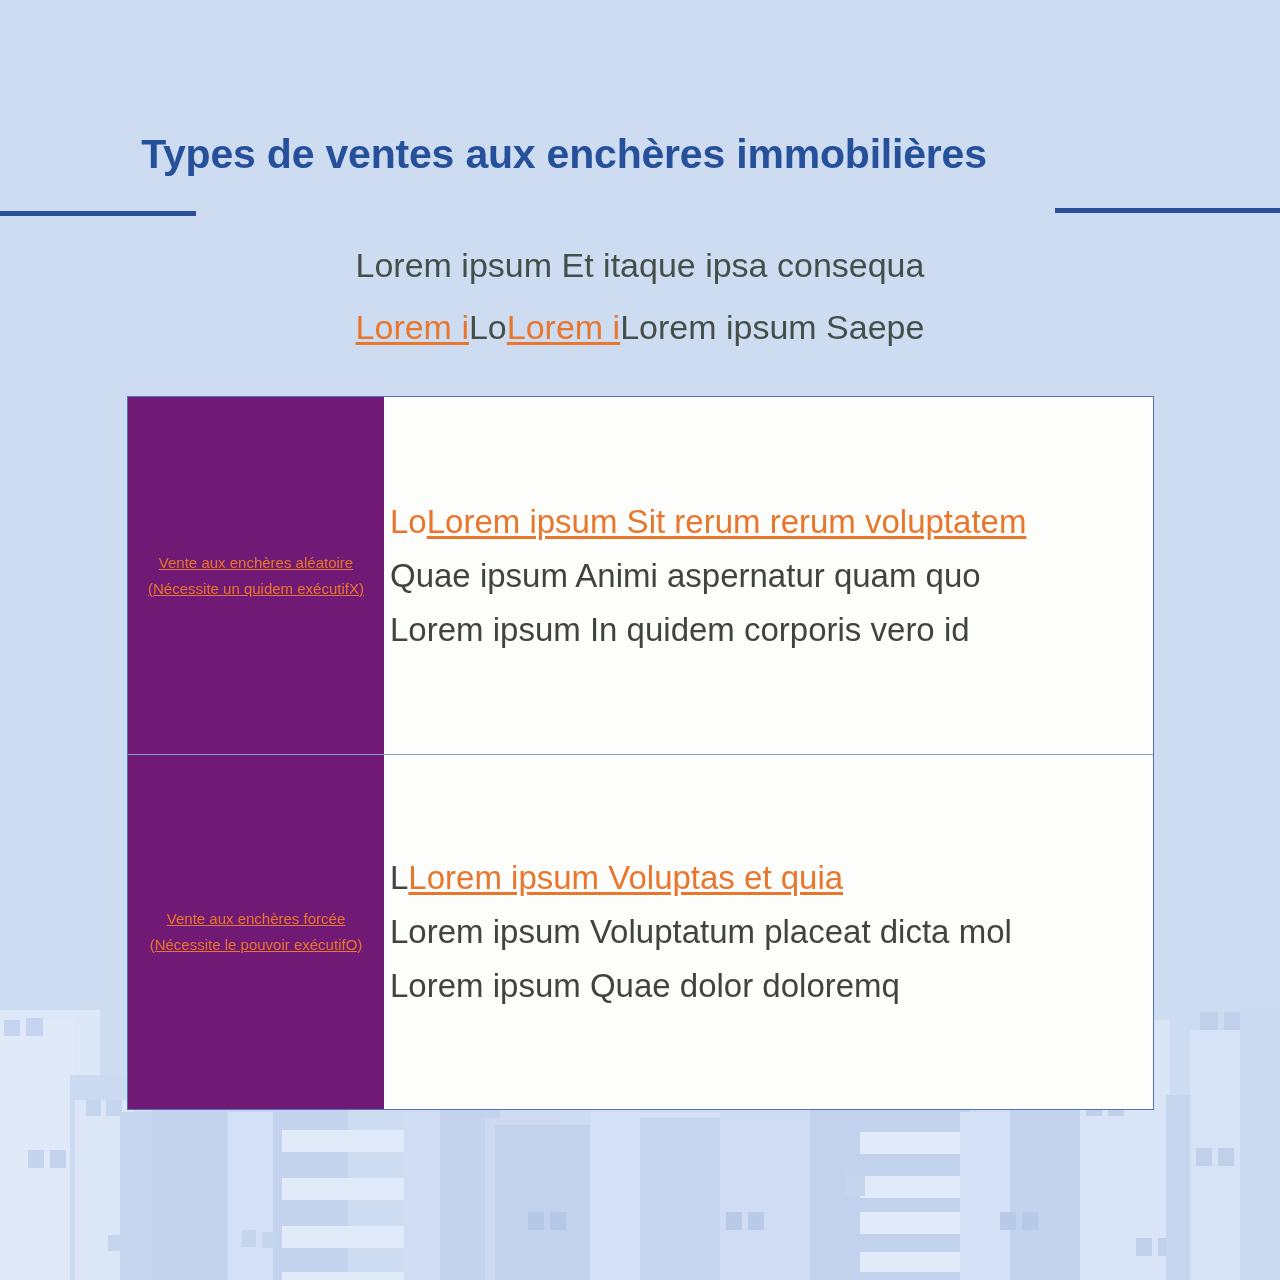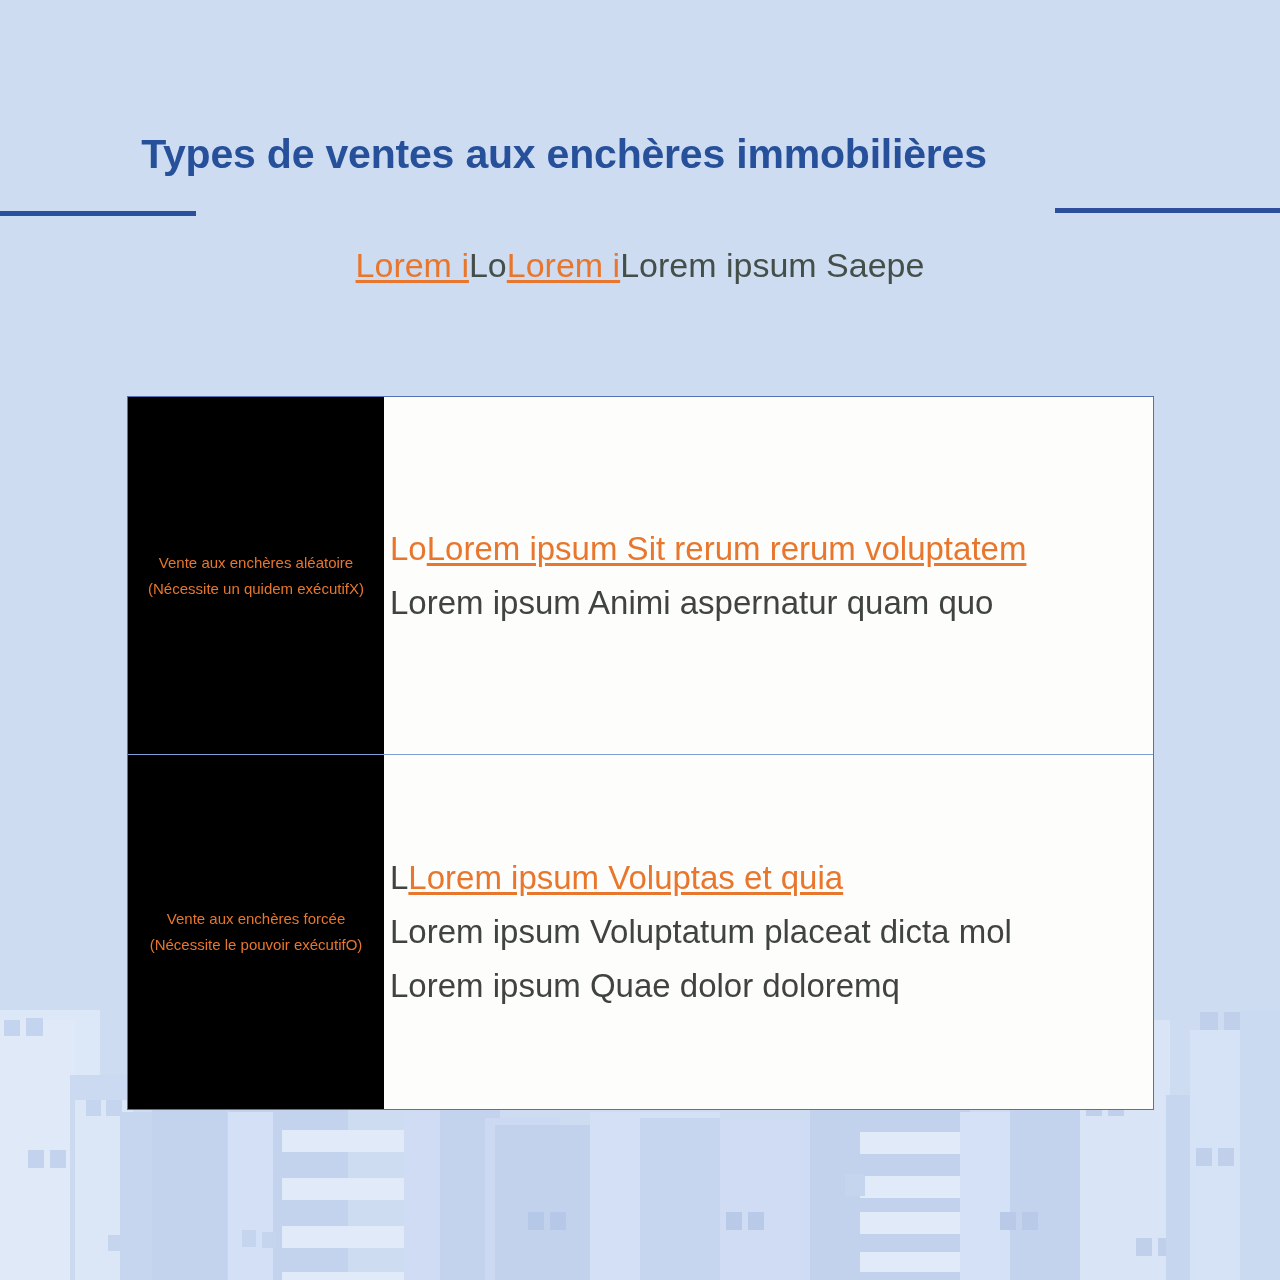--- a/index.html
+++ b/index.html
@@ -84,31 +84,32 @@
     display: flex;
     width: 100%;
     box-sizing: border-box;
   }
   .trow-1 { height: 357px; }
   .trow-2 { height: 355px; border-top: 1px solid #7f9ed4; }
 
   .cell-label {
     width: 256px;
     flex: 0 0 256px;
-    background: #000000;
+    background: #701a75;
     color: #e8762c;
     font-size: 15px;
     line-height: 26px;
     display: flex;
     flex-direction: column;
     justify-content: center;
     align-items: center;
     text-align: center;
     box-sizing: border-box;
     padding: 0 6px;
+    text-decoration: underline;
   }
   .cell-label .ln { display: block; white-space: nowrap; }
 
   .cell-body {
     flex: 1 1 auto;
     background: #fdfdfb;
     box-sizing: border-box;
     padding-left: 6px;
     display: flex;
     flex-direction: column;
@@ -195,33 +196,35 @@
   <rect x="1240" y="1010" width="45" height="270" fill="#cadaf1"></rect>
 </svg>
 
 <div class="title-band">
   <div class="rule rule-left"></div>
   <div class="rule rule-right"></div>
 </div>
 <h1 class="page-title">Types de ventes aux enchères immobilières</h1>
 
 <div class="subtitle">
+  <span class="line">Lorem ipsum Et itaque ipsa consequa</span>
   <span class="line"><span class="hl">Lorem i</span><span>Lo</span><span class="hl">Lorem i</span><span>Lorem ipsum Saepe</span></span>
 </div>
 
 <div class="table">
 
   <div class="trow trow-1">
     <div class="cell-label">
       <span class="ln">Vente aux enchères aléatoire</span>
       <span class="ln">(Nécessite un quidem exécutifX)</span>
     </div>
     <div class="cell-body">
       <div class="bline"><span class="hl" style="text-decoration:none;color:#e8762c;">Lo</span><span class="hl">Lorem ipsum Sit rerum rerum voluptatem</span></div>
-      <div class="bline">Lorem ipsum Animi aspernatur quam quo</div>
+      <div class="bline">Quae ipsum Animi aspernatur quam quo</div>
+      <div class="bline">Lorem ipsum In quidem corporis vero id</div>
     </div>
   </div>
 
   <div class="trow trow-2">
     <div class="cell-label">
       <span class="ln">Vente aux enchères forcée</span>
       <span class="ln">(Nécessite le pouvoir exécutifO)</span>
     </div>
     <div class="cell-body">
       <div class="bline"><span>L</span><span class="hl">Lorem ipsum Voluptas et quia </span></div>

